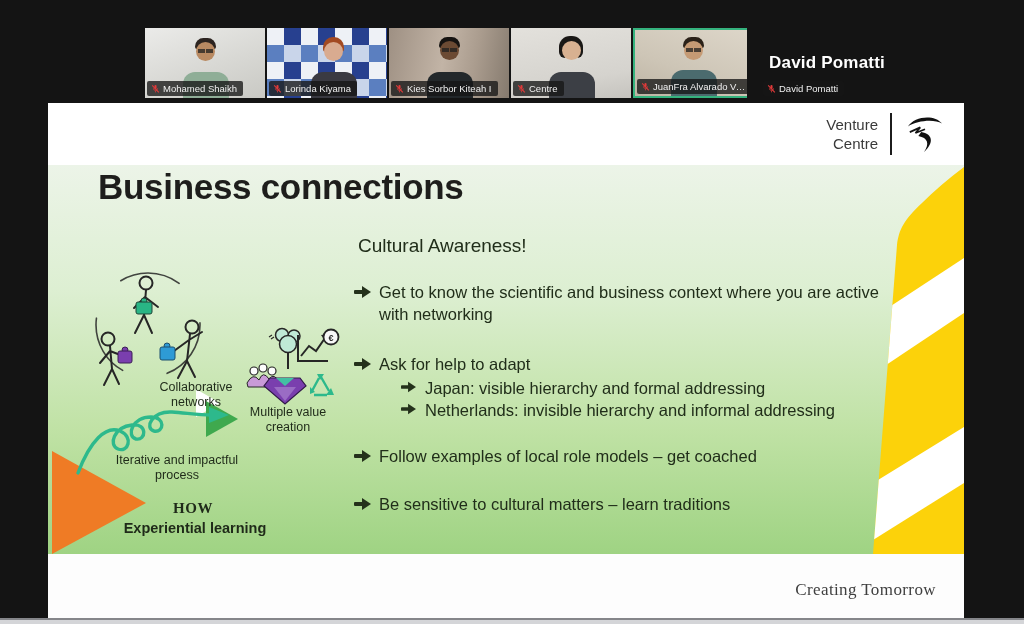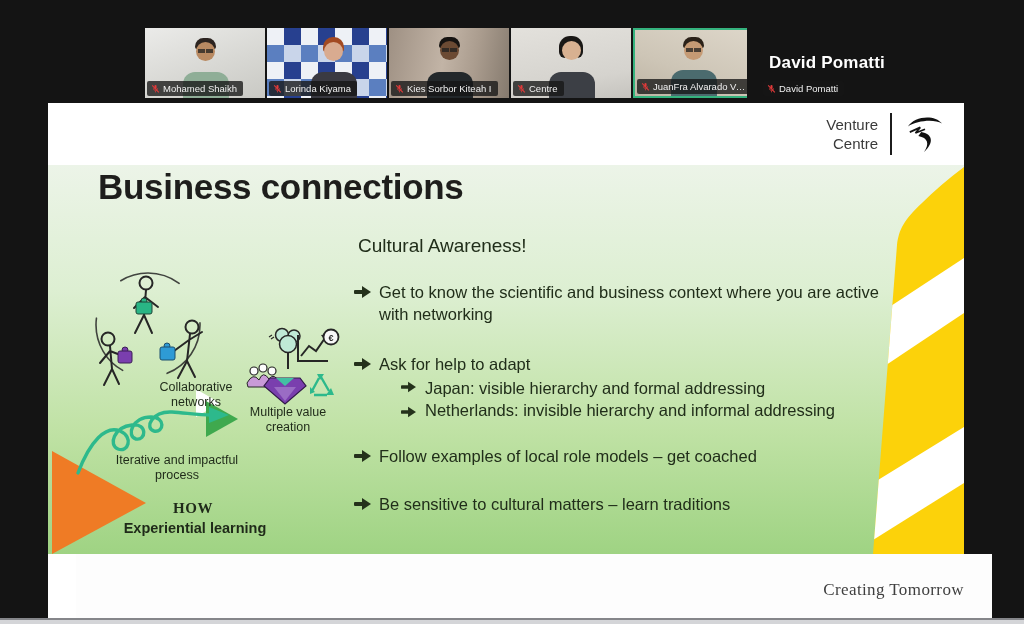--- a/index.html
+++ b/index.html
@@ -54,21 +54,21 @@
   .arr{display:inline-block;position:relative;width:17px;height:12px;flex:none;margin-top:5px;}
   .arr::before{content:"";position:absolute;left:0;top:4px;width:9px;height:4px;background:#24311b;border-radius:1px;}
   .arr::after{content:"";position:absolute;left:8px;top:0;width:0;height:0;
               border-left:9px solid #24311b;border-top:6px solid transparent;border-bottom:6px solid transparent;}
   .bullet.sub .arr{transform:scale(.88);margin-top:4px;}
 
   .diag-label{position:absolute;color:#1f2a19;font-size:12.5px;line-height:15px;text-align:center;white-space:pre-line;}
   .diag-label.big{font-size:15px;font-weight:600;letter-spacing:.5px;font-family:Liberation Serif, serif;}
   .diag-label.med{font-size:14.5px;font-weight:600;}
 
-  .slide-footer{position:absolute;left:0;top:451px;width:916px;height:64px;background:#fdfdfd;margin-left:28px;}
+  .slide-footer{position:absolute;left:0;top:451px;width:916px;height:64px;background:#fdfdfd;}
   .footer-txt{position:absolute;right:28px;bottom:18px;font-family:"Liberation Serif",serif;
               font-size:17px;color:#3f3f3f;letter-spacing:.4px;}
 
   .edge-line{position:absolute;left:0;top:618px;width:1024px;height:2px;background:#85868a;}
   .edge-strip{position:absolute;left:0;top:620px;width:1024px;height:4px;background:#d4d5d8;}
 </style>
 </head>
 <body>
 
 <div class="videobar">
@@ -254,21 +254,21 @@
       <span>Get to know the scientific and business context where you are active with networking</span>
     </div>
     <div class="bullet" style="left:306px;top:188px;">
       <span class="arr"></span>
       <span>Ask for help to adapt</span>
     </div>
     <div class="bullet sub" style="left:352px;top:212px;">
       <span class="arr"></span>
       <span>Japan: visible hierarchy and formal addressing</span>
     </div>
-    <div class="bullet sub" style="left:352px;top:234px;align-items:center;">
+    <div class="bullet sub" style="left:352px;top:234px;">
       <span class="arr"></span>
       <span>Netherlands:  invisible hierarchy and informal addressing</span>
     </div>
     <div class="bullet" style="left:306px;top:280px;">
       <span class="arr"></span>
       <span>Follow examples of local role models – get coached</span>
     </div>
     <div class="bullet" style="left:306px;top:328px;">
       <span class="arr"></span>
       <span>Be sensitive to cultural matters – learn traditions</span>

